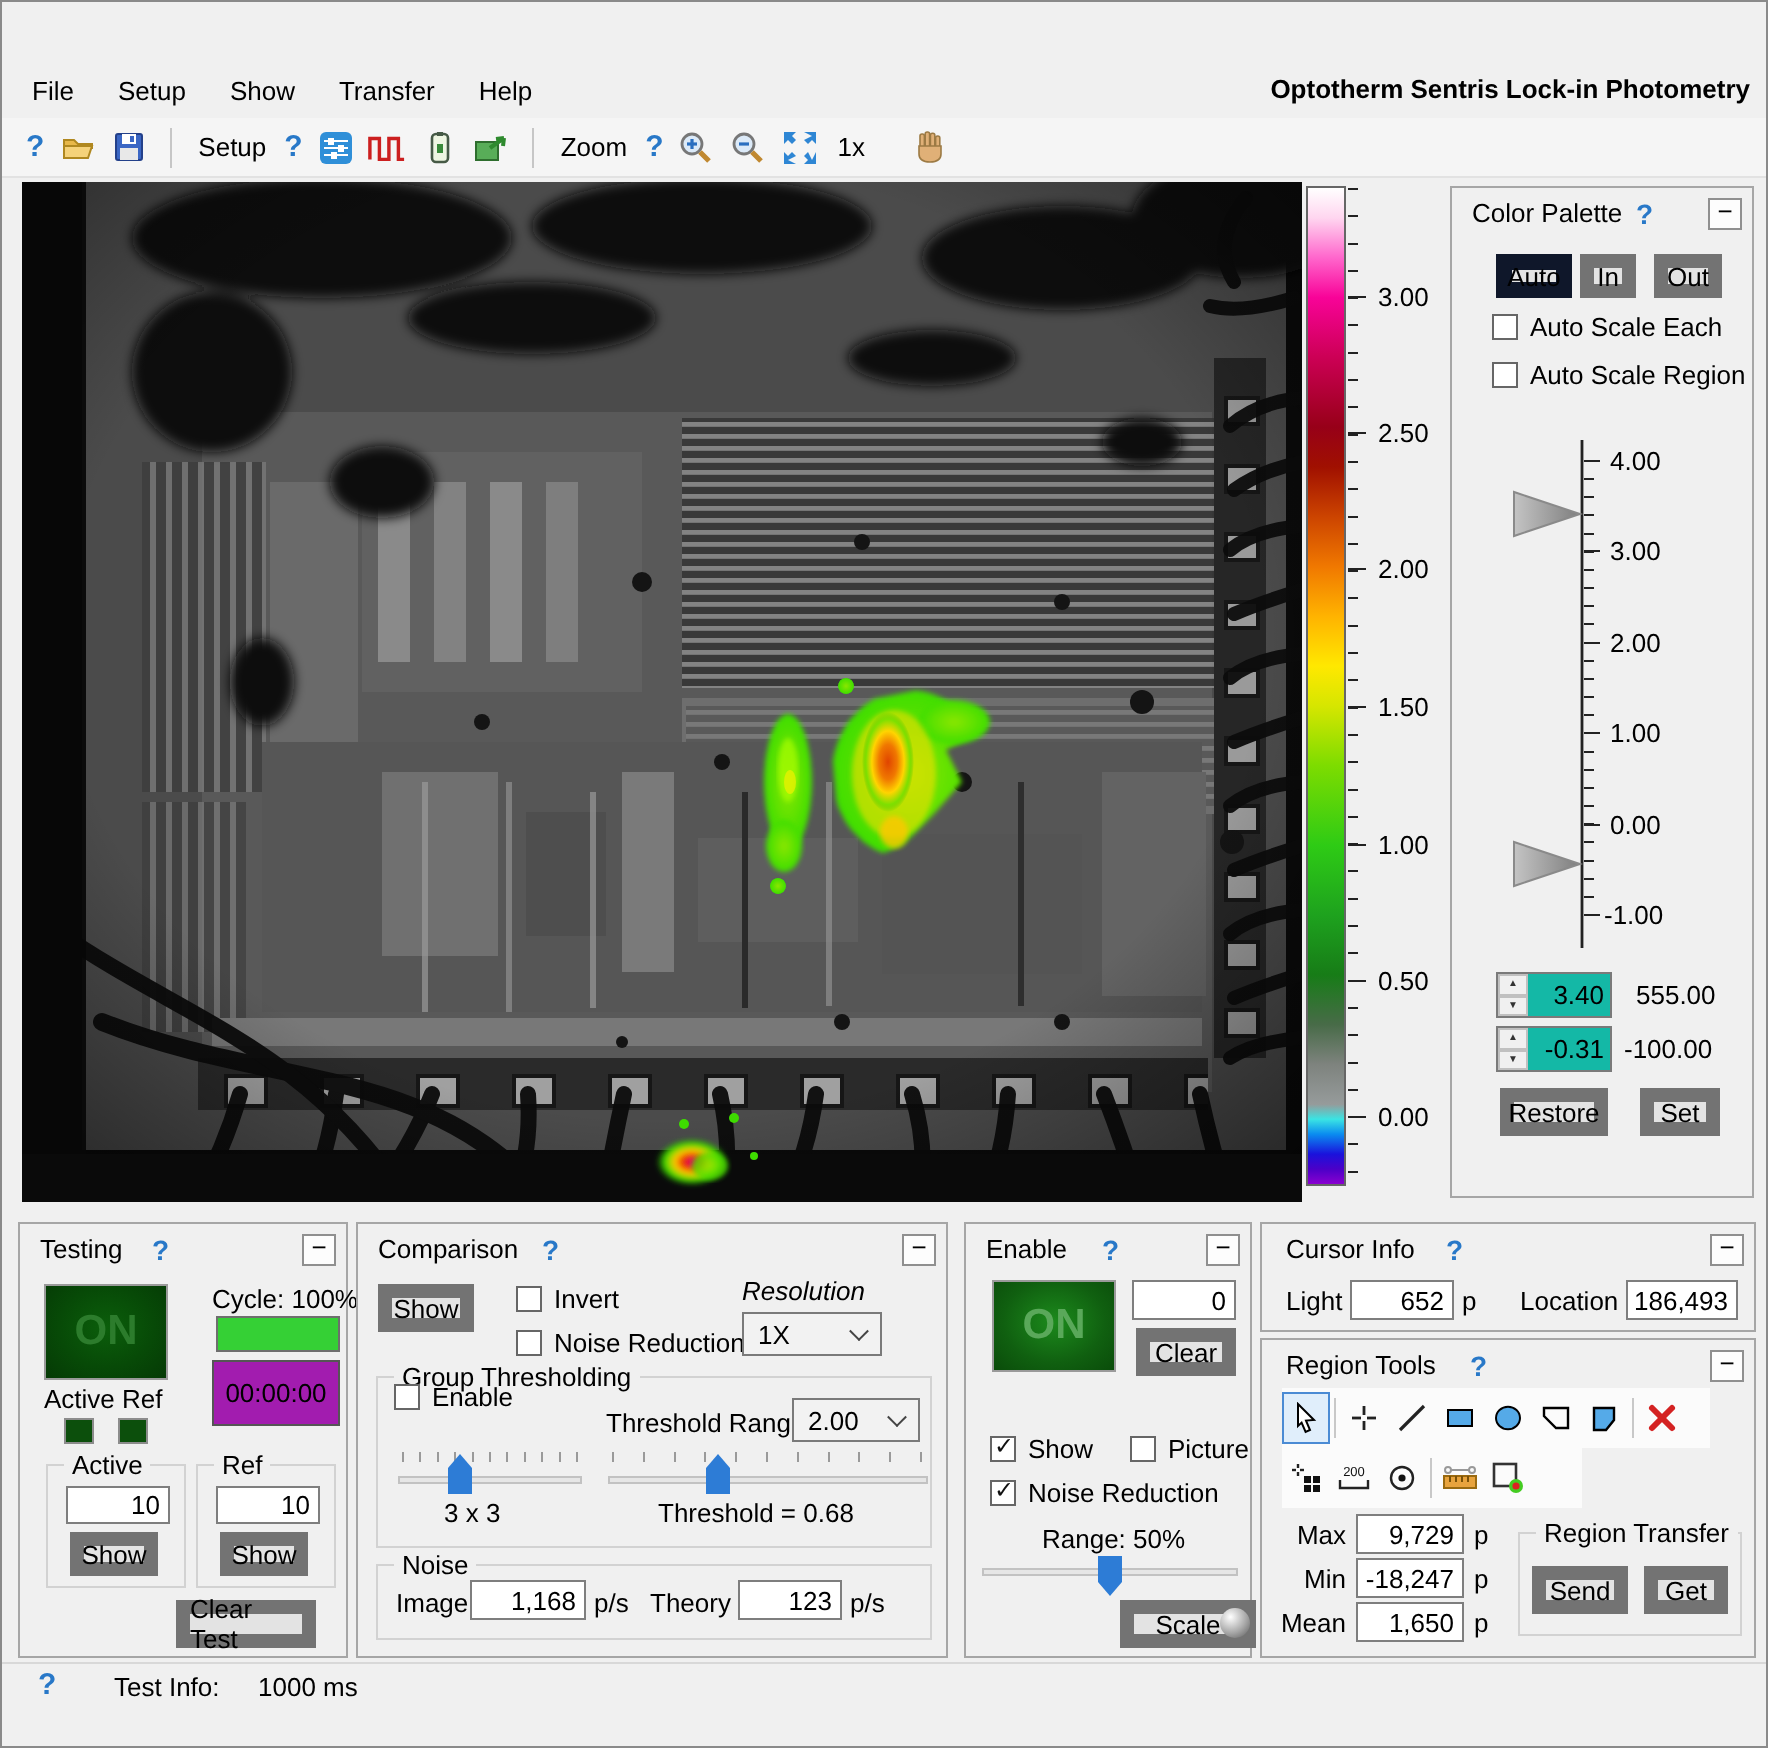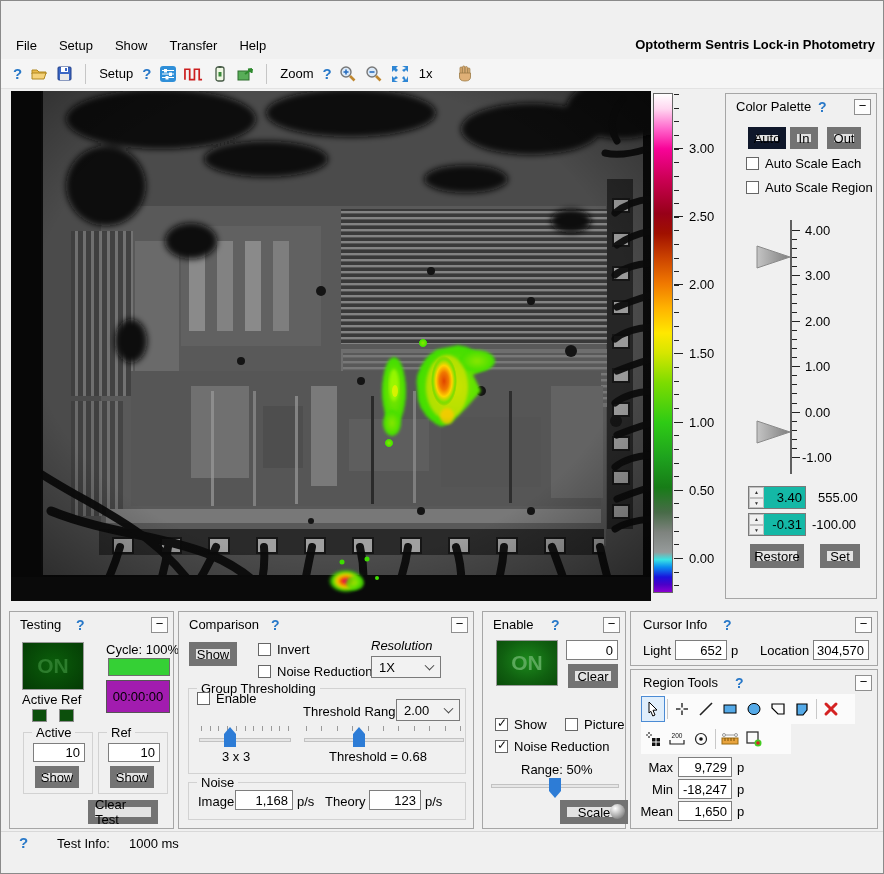--- a/index.html
+++ b/index.html
@@ -539,21 +539,21 @@
   </div>
 
   <div class="panel" style="left:629px; top:610px; width:248px; height:55px;">
     <span class="panel-title" style="left:12px">Cursor Info</span>
     <span class="panel-help" style="left:92px">?</span>
     <div class="collapse-btn">−</div>
     <div class="lbl" style="left:12px; top:31px;">Light</div>
     <div class="field" style="left:44px; top:28px; width:52px; height:20px;">652</div>
     <div class="lbl" style="left:100px; top:31px;">p</div>
     <div class="lbl" style="left:129px; top:31px;">Location</div>
-    <div class="field" style="left:182px; top:28px; width:56px; height:20px;">304,570</div>
+    <div class="field" style="left:182px; top:28px; width:56px; height:20px;">186,493</div>
   </div>
 
   <div class="panel" style="left:629px; top:668px; width:248px; height:160px;">
     <span class="panel-title" style="left:12px">Region Tools</span>
     <span class="panel-help" style="left:104px">?</span>
     <div class="collapse-btn">−</div>
 
     <div class="tool-strip" style="left:10px; top:24px; width:214px; height:30px;">
       <div class="tool-btn sel">
         <svg width="16" height="16" viewBox="0 0 16 16">
@@ -657,20 +657,25 @@
     <div class="lbl" style="left:10px; top:90px; width:32px; text-align:right;">Max</div>
     <div class="field" style="left:47px; top:87px; width:54px; height:20px;">9,729</div>
     <div class="lbl" style="left:106px; top:90px;">p</div>
     <div class="lbl" style="left:10px; top:112px; width:32px; text-align:right;">Min</div>
     <div class="field" style="left:47px; top:109px; width:54px; height:20px;">-18,247</div>
     <div class="lbl" style="left:106px; top:112px;">p</div>
     <div class="lbl" style="left:4px; top:134px; width:38px; text-align:right;">Mean</div>
     <div class="field" style="left:47px; top:131px; width:54px; height:20px;">1,650</div>
     <div class="lbl" style="left:106px; top:134px;">p</div>
 
+    <div class="groupbox" style="left:128px; top:96px; width:112px; height:52px;">
+      <span class="gb-title">Region Transfer</span>
+      <div class="btn" style="left:6px; top:16px; width:48px; height:24px;">Send</div>
+      <div class="btn" style="left:62px; top:16px; width:42px; height:24px;">Get</div>
+    </div>
   </div>
 
   <div class="status1">
     <span class="help-q" style="position:absolute; left:18px; top:3px;">?</span>
     <span class="lbl" style="left:56px; top:4px;">Test Info:</span>
     <span class="lbl" style="left:128px; top:4px;">1000 ms</span>
   </div>
 
 </div>
 

